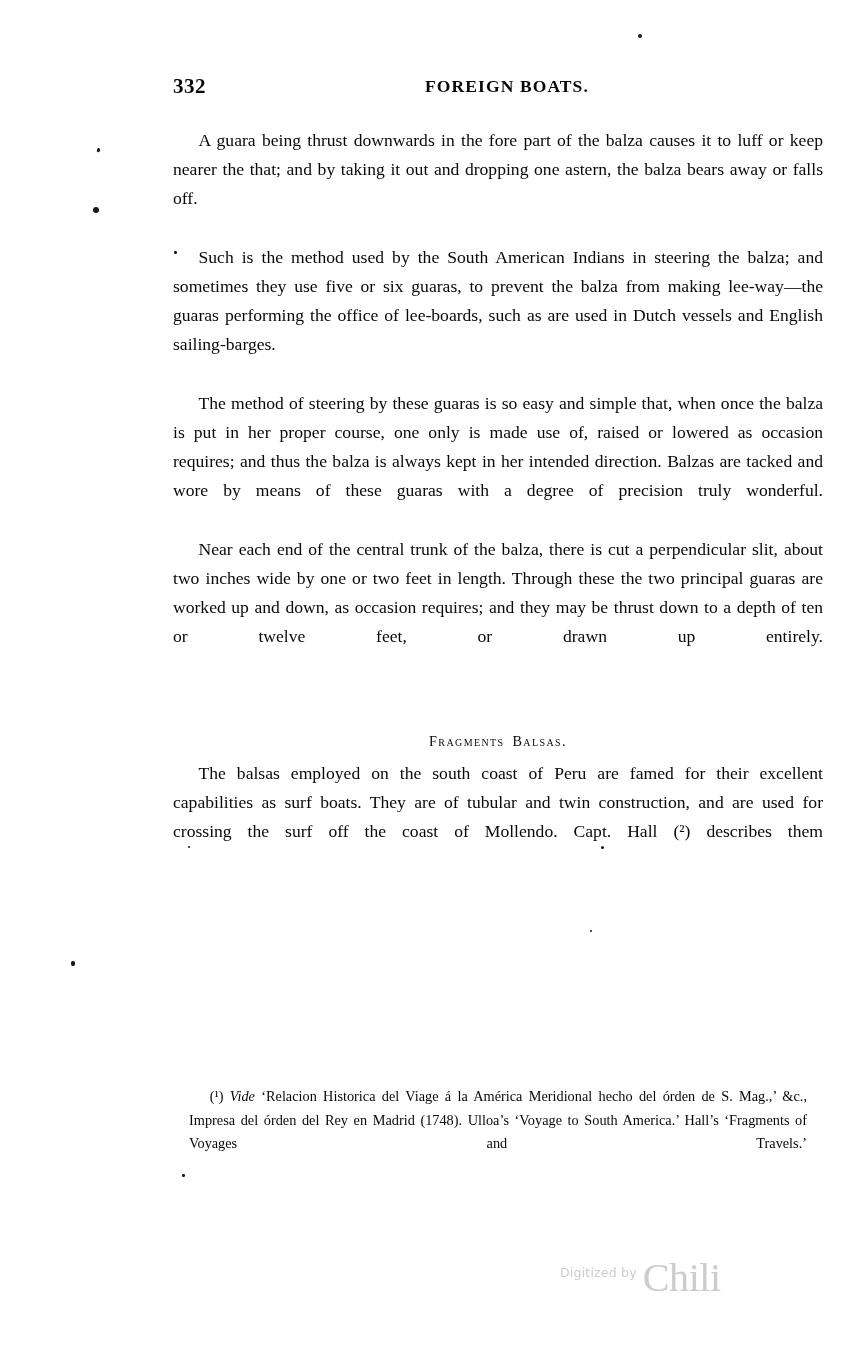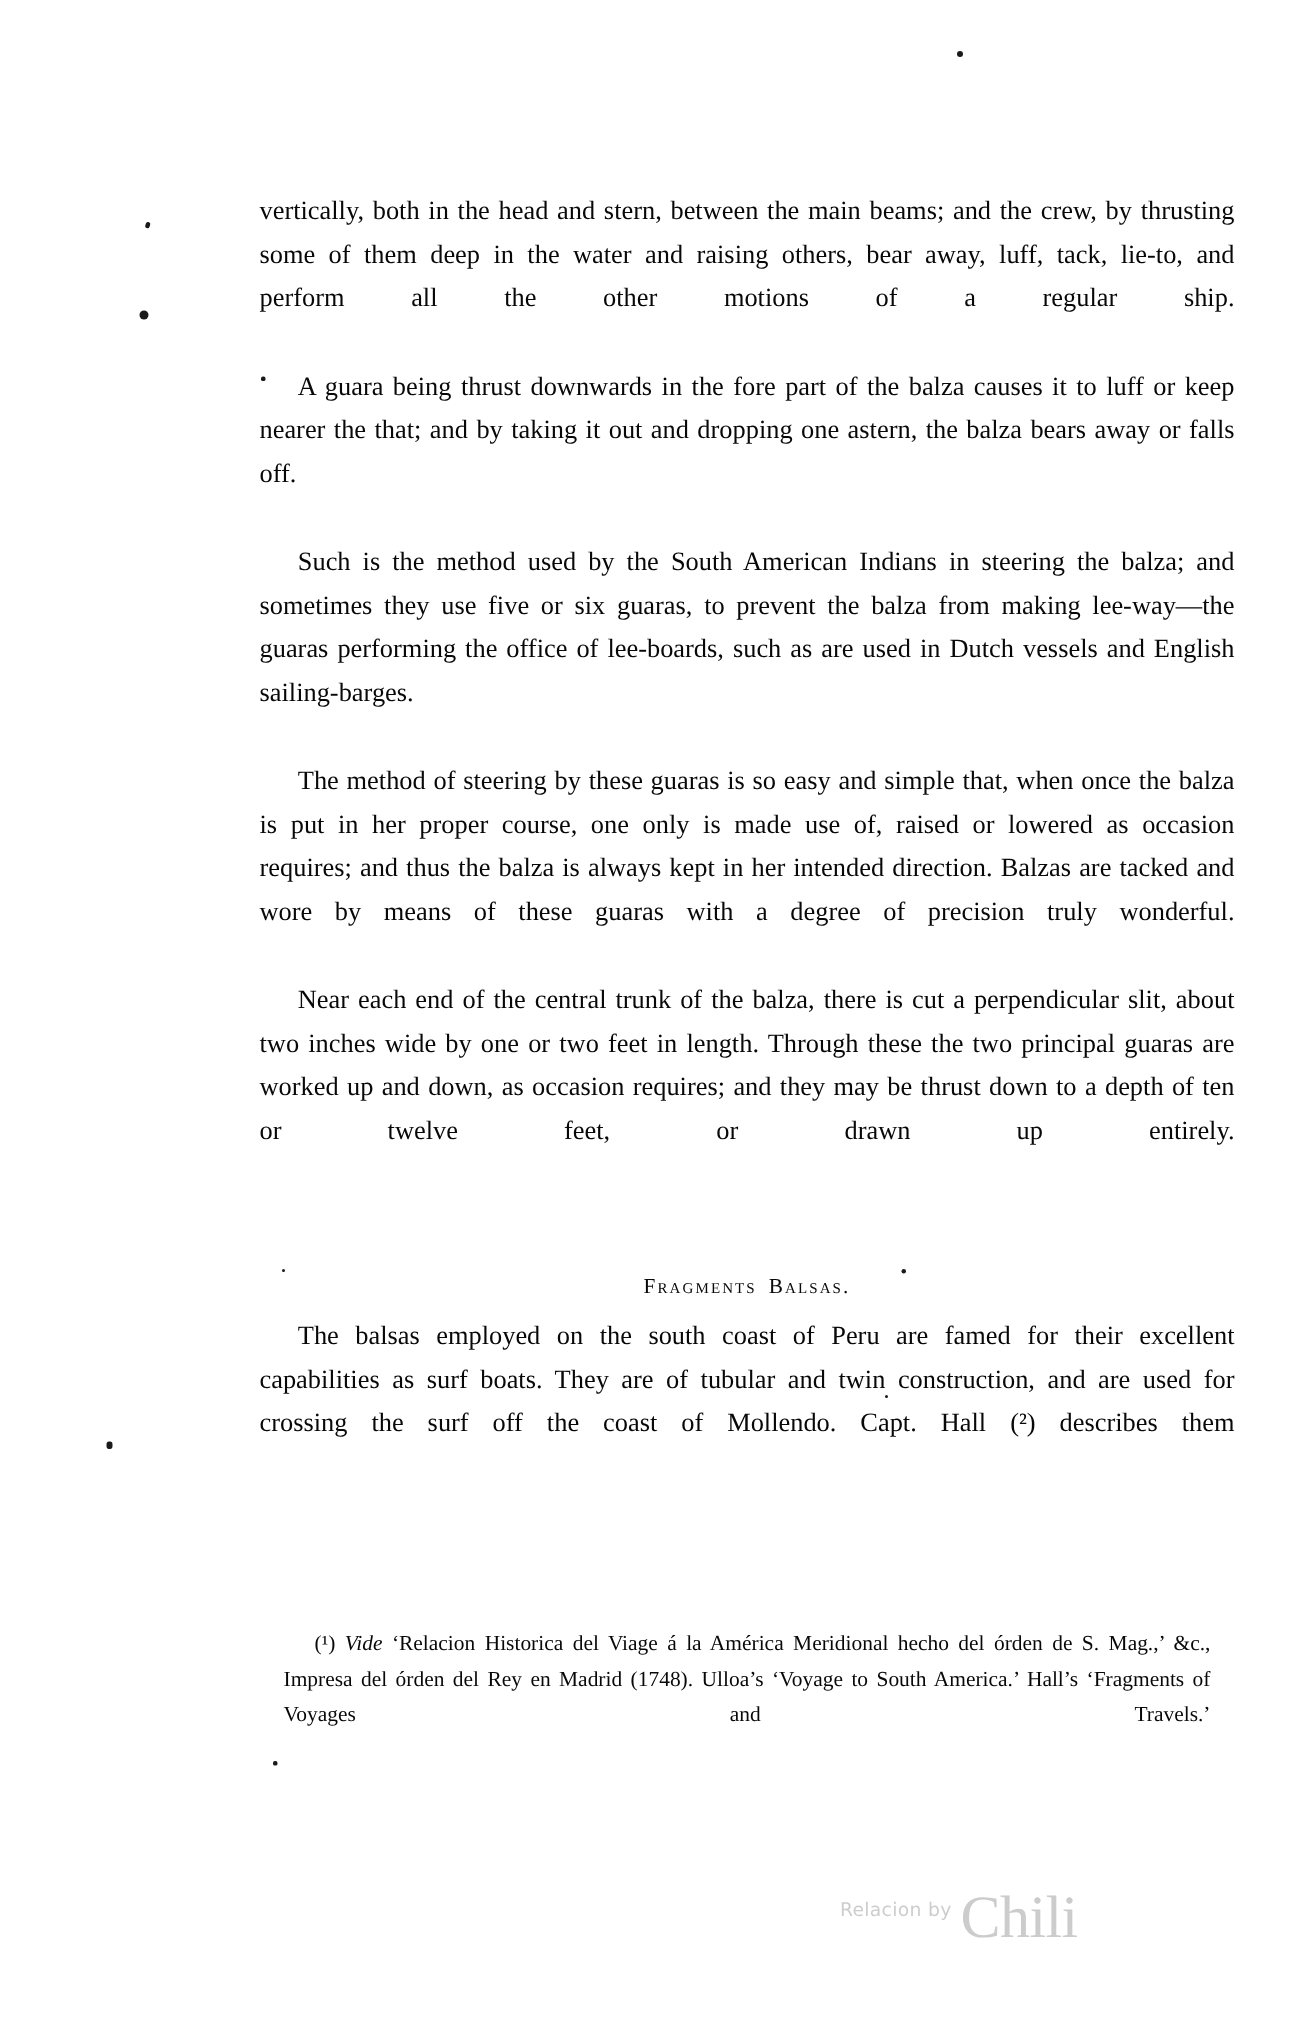--- a/index.html
+++ b/index.html
@@ -147,40 +147,43 @@
     position: absolute;
     background: #1a1a1a;
     border-radius: 50%;
   }
 </style>
 </head>
 <body>
 
 <div id="page">
 
+  <div class="running-head">
+    <span class="folio">332</span>
+    <span class="head-title">FOREIGN BOATS.</span>
+  </div>
 
   <div class="column">
 
-    <p class="body first">vertically, both in the head and stern, between the main beams; and the crew, by thrusting some of them deep in the water and raising others, bear away, luff, tack, lie-to, and perform all the other motions of a regular ship.</p>
     <p class="body">A guara being thrust downwards in the fore part of the balza causes it to luff or keep nearer the that; and by taking it out and dropping one astern, the balza bears away or falls off.</p>
     <p class="body">Such is the method used by the South American Indians in steering the balza; and sometimes they use five or six guaras, to prevent the balza from making lee-way—the guaras performing the office of lee-boards, such as are used in Dutch vessels and English sailing-barges.</p>
     <p class="body">The method of steering by these guaras is so easy and simple that, when once the balza is put in her proper course, one only is made use of, raised or lowered as occasion requires; and thus the balza is always kept in her intended direction.  Balzas are tacked and wore by means of these guaras with a degree of precision truly wonderful.</p>
     <p class="body">Near each end of the central trunk of the balza, there is cut a perpendicular slit, about two inches wide by one or two feet in length.  Through these the two principal guaras are worked up and down, as occasion requires; and they may be thrust down to a depth of ten or twelve feet, or drawn up entirely.</p>
 
     <h2 class="section-heading">Fragments Balsas.</h2>
 
     <p class="body">The balsas employed on the south coast of Peru are famed for their excellent capabilities as surf boats.  They are of tubular and twin construction, and are used for crossing the surf off the coast of Mollendo.  Capt. Hall (²) describes them</p>
   </div>
 
   <div class="footnotes">
     <p class="footnote"><span class="fn-mark">(¹)</span> <span class="ital">Vide</span> <span>‘Relacion Historica del Viage á la América Meridional hecho del órden de S. Mag.,’ &amp;c., Impresa del órden del Rey en Madrid (1748). Ulloa’s ‘Voyage to South America.’  Hall’s ‘Fragments of Voyages and Travels.’</span></p>
   </div>
 
   <div class="watermark">
-    <span class="wm-by">Relacion by</span><span class="wm-google">Chili</span>
+    <span class="wm-by">Digitized by</span><span class="wm-google">Chili</span>
   </div>
 
   <div class="speck" style="left:638px;top:34px;width:4px;height:4px;"></div>
   <div class="speck" style="left:97px;top:148px;width:2.5px;height:4px;border-radius:40%;transform:rotate(20deg);"></div>
   <div class="speck" style="left:93px;top:207px;width:6px;height:6px;"></div>
   <div class="speck" style="left:71px;top:961px;width:4px;height:5px;border-radius:40%;"></div>
   <div class="speck" style="left:174px;top:251px;width:2.5px;height:2.5px;"></div>
   <div class="speck" style="left:188px;top:846px;width:2px;height:2px;"></div>
   <div class="speck" style="left:601px;top:846px;width:3px;height:3px;"></div>
   <div class="speck" style="left:182px;top:1174px;width:2.5px;height:2.5px;"></div>

